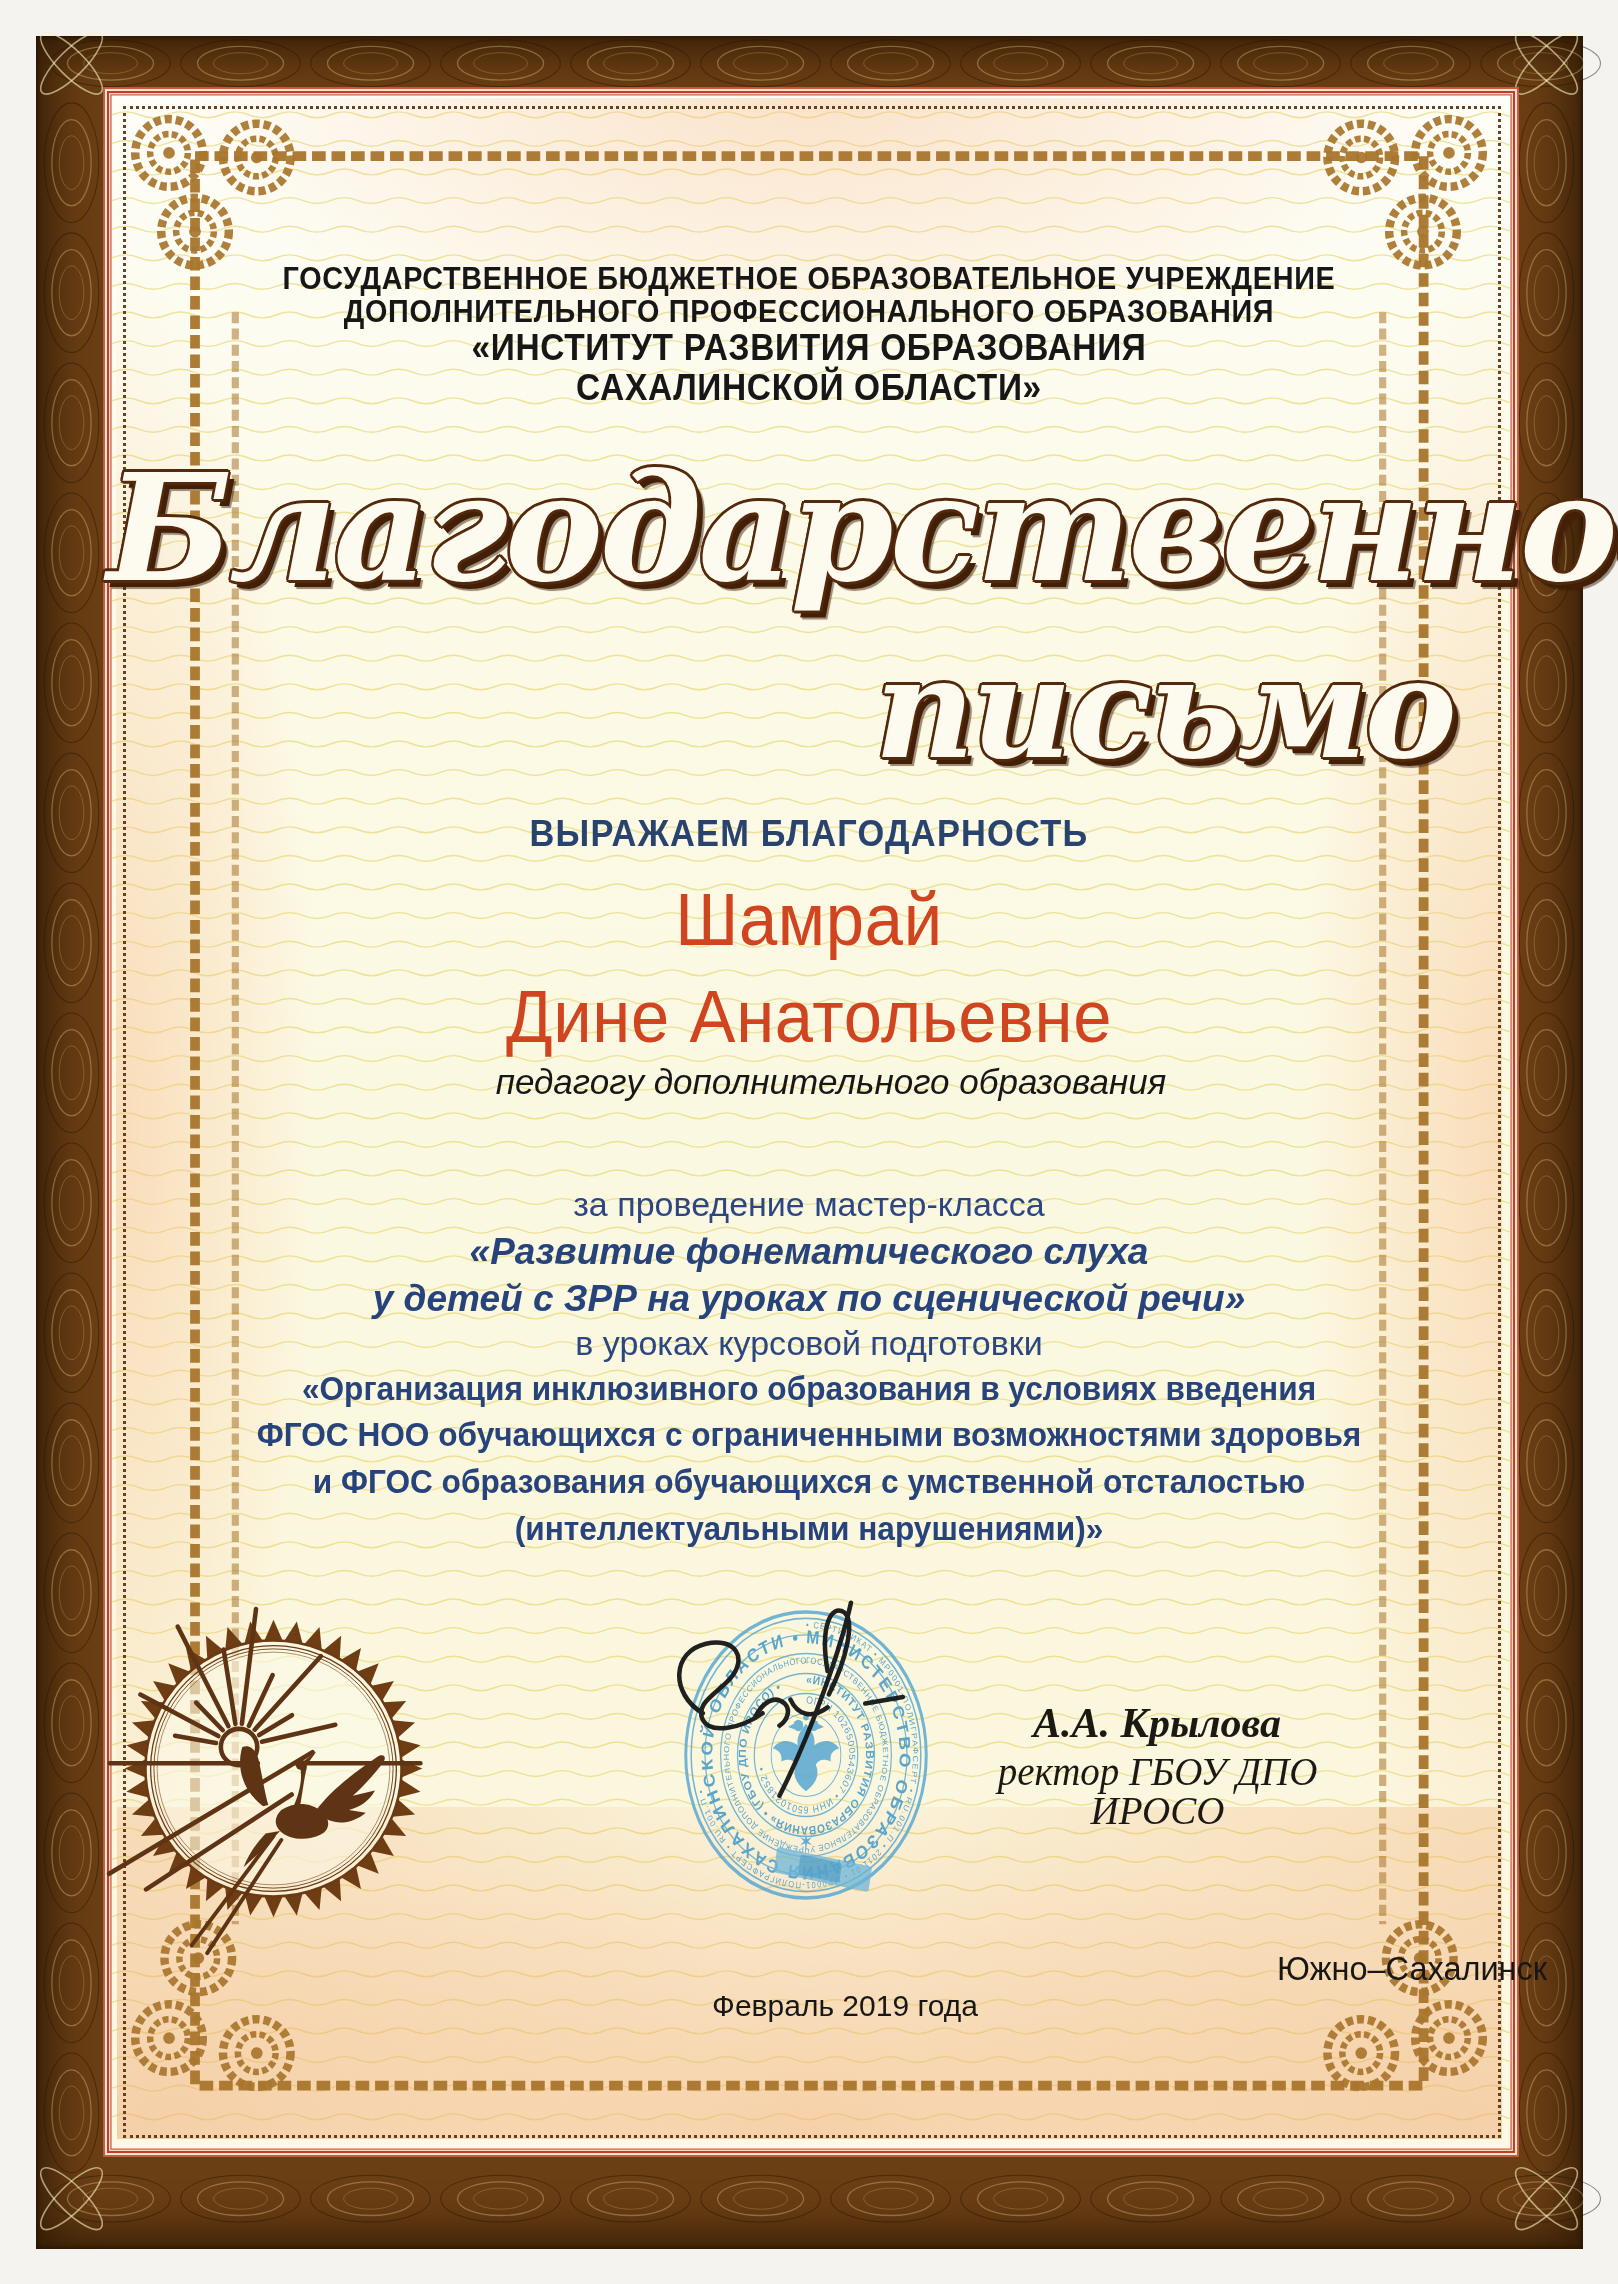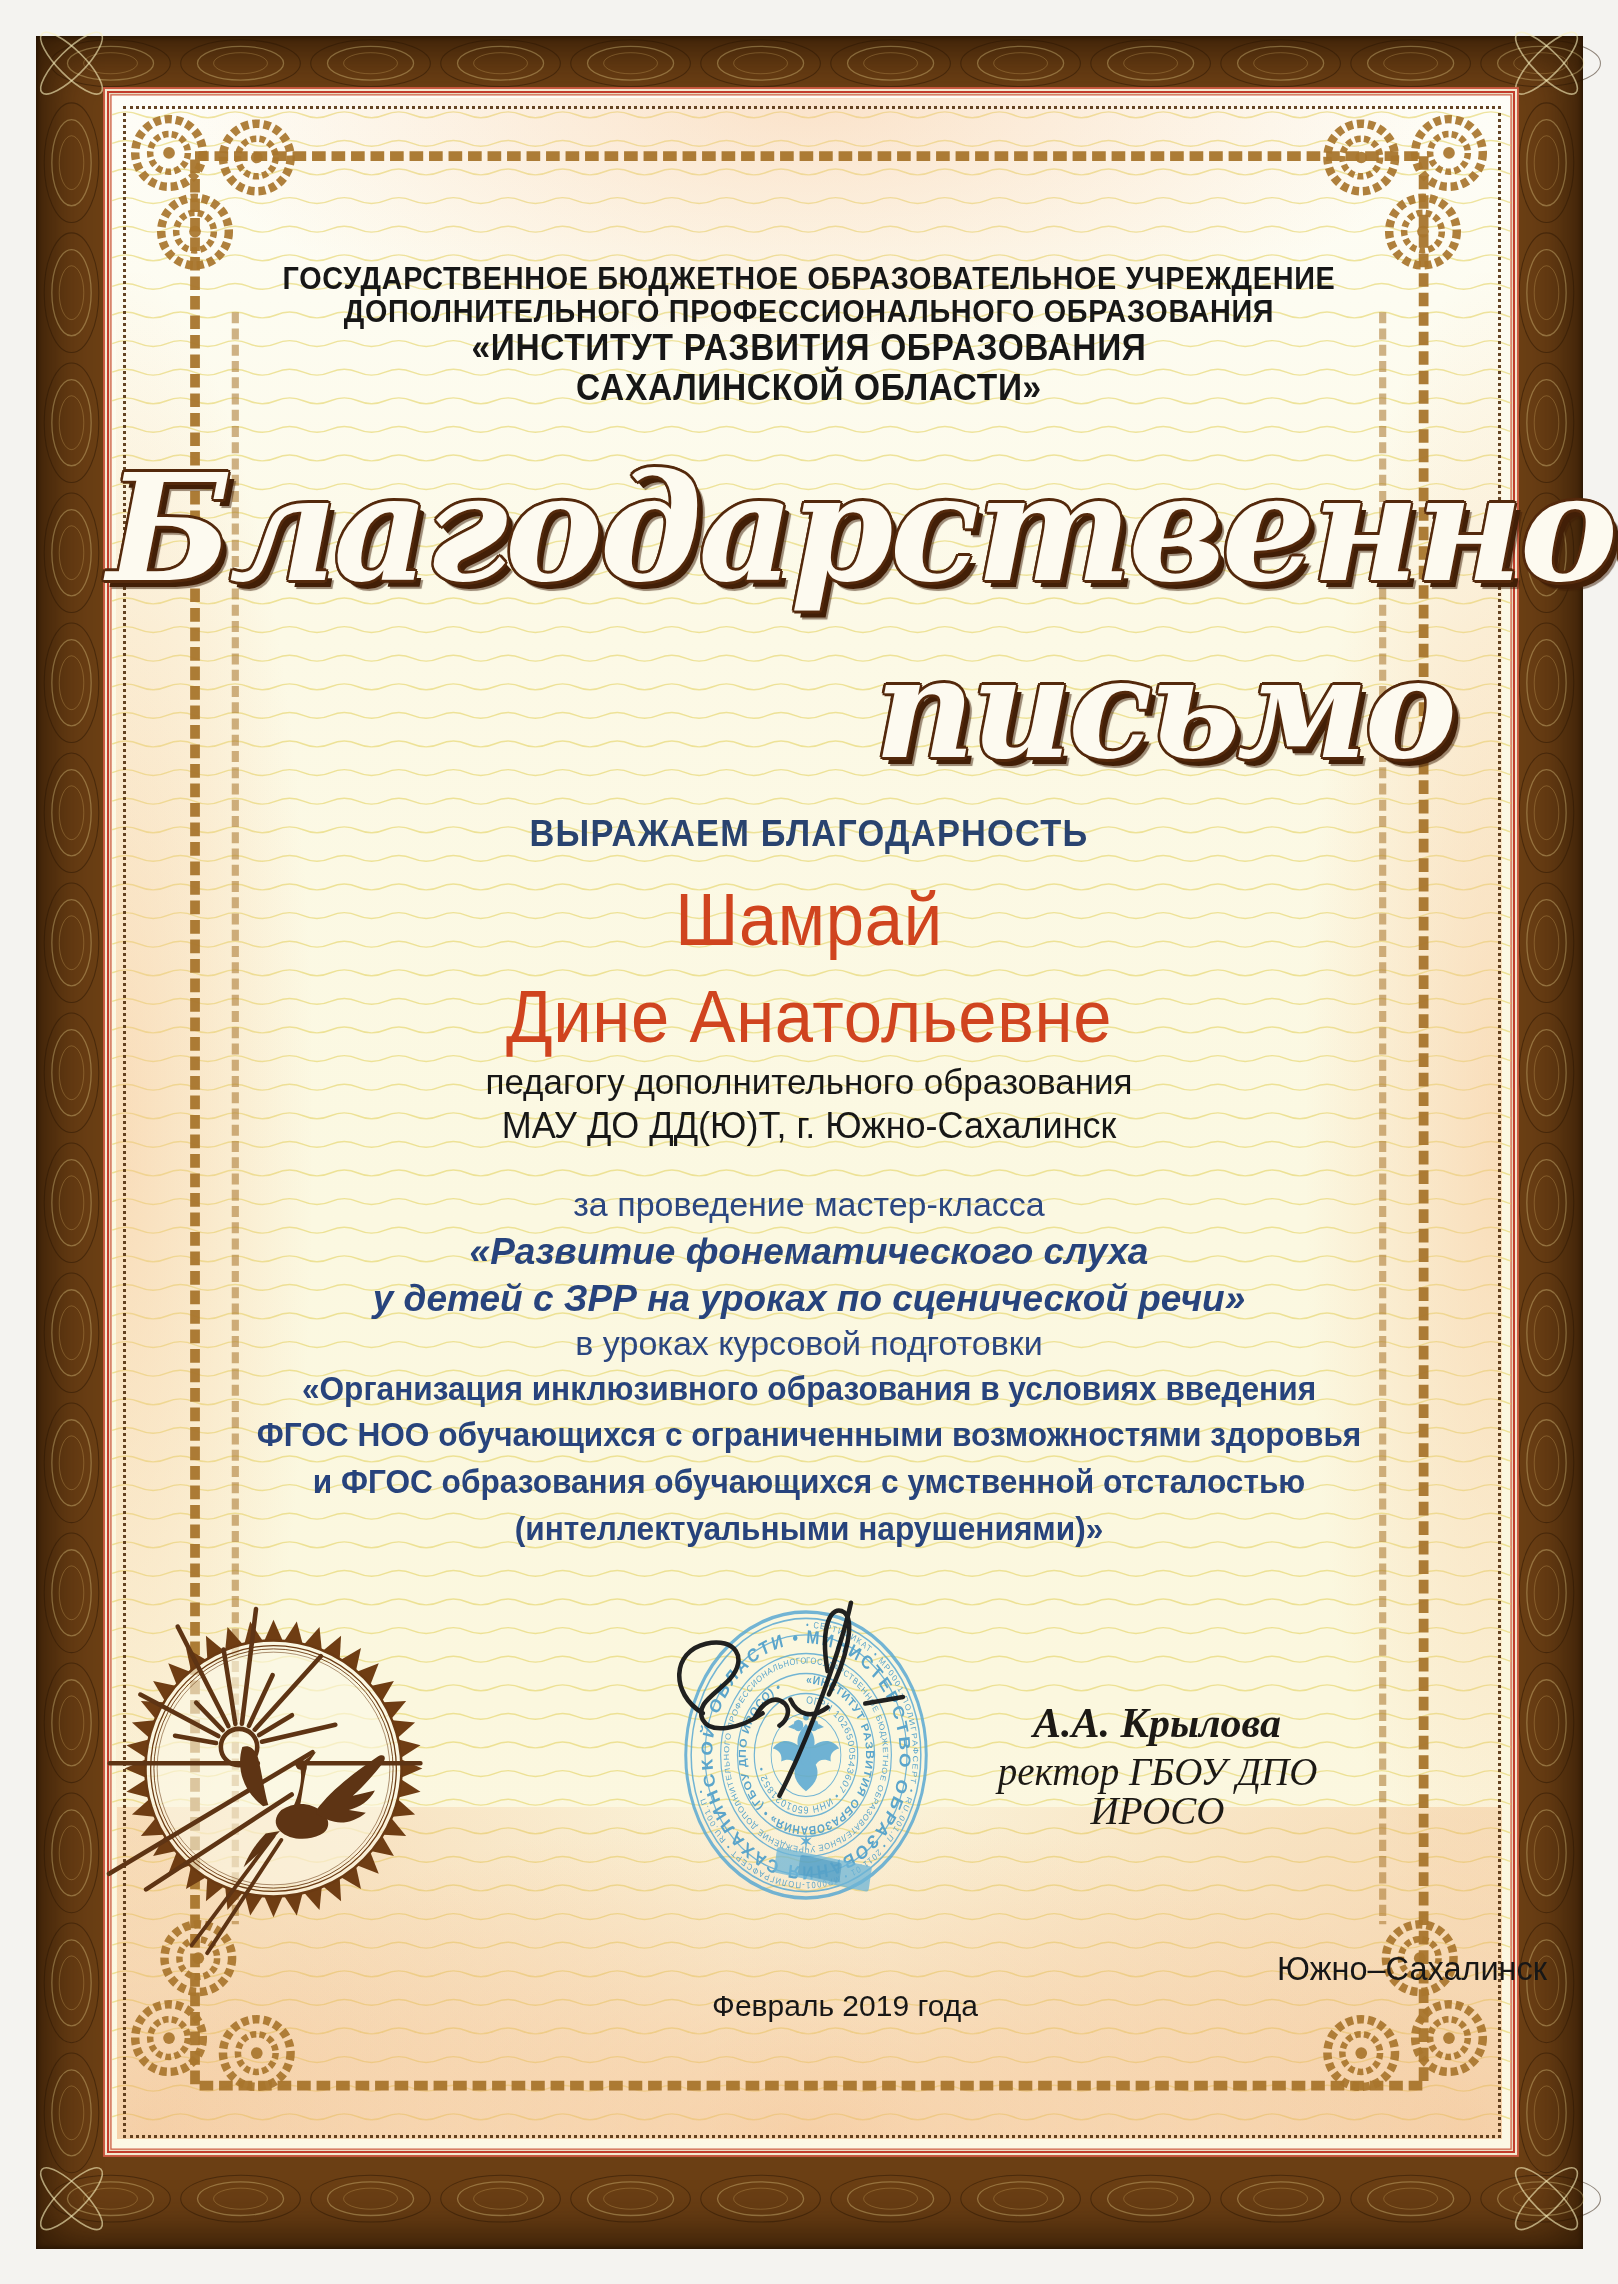--- a/index.html
+++ b/index.html
@@ -38,21 +38,21 @@
         color:#fdfaf0;z-index:45;
         text-shadow:-2px -2px 0 #54290c,2px -2px 0 #54290c,-2px 2px 0 #54290c,2px 2px 0 #54290c,
         -2.6px 0 0 #54290c,2.6px 0 0 #54290c,0 -2.6px 0 #54290c,0 2.6px 0 #54290c,
         5.9px 6.5px 0 #421f07,7.8px 8.5px 0.7px rgba(62,29,8,.5);}
   #title1{top:455px;font-size:147px;}
   #title2{top:640px;font-size:138px;left:462px;}
   #salut{top:815px;font-size:37px;font-weight:bold;color:#29436f;letter-spacing:1.3px;}
   .name{color:#d0441f;font-size:74px;letter-spacing:0.7px;}
   #surname{top:883px;}
   #patronymic{top:980px;}
-  .role{}
+  .role{font-style:italic;margin-left:22px;}
   #role1{top:1064px;font-size:35px;}
   #role2{top:1108px;font-size:36px;}
   .blue{color:#2b4680;text-align:center;}
   .bluebold{color:#27437c;font-weight:bold;}
   #reason{top:1187px;font-size:34px;}
   #mc1{top:1233px;font-size:37px;font-style:italic;}
   #mc2{top:1280px;font-size:37px;font-style:italic;}
   #courseintro{top:1326px;font-size:34px;}
   #c1{top:1371px;font-size:34px;}
   #c2{top:1417px;font-size:34px;}
@@ -376,21 +376,20 @@
   <div class="t org cx" id="org4">САХАЛИНСКОЙ ОБЛАСТИ»</div>
 
   <div class="t script" id="title1">Благодарственное</div>
   <div class="t script" id="title2">письмо</div>
 
   <div class="t cx" id="salut">ВЫРАЖАЕМ БЛАГОДАРНОСТЬ</div>
 
   <div class="t name cx" id="surname">Шамрай</div>
   <div class="t name cx" id="patronymic">Дине Анатольевне</div>
   <div class="t role" id="role1">педагогу дополнительного образования</div>
-  <div class="t role" id="role2">МАУ ДО ДД(Ю)Т, г. Южно-Сахалинск</div>
 
   <div class="t blue" id="reason">за проведение мастер-класса</div>
   <div class="t bluebold" id="mc1">«Развитие фонематического слуха</div>
   <div class="t bluebold" id="mc2">у детей с ЗРР на уроках по сценической речи»</div>
   <div class="t blue" id="courseintro">в уроках курсовой подготовки</div>
   <div class="t bluebold cx" id="c1">«Организация инклюзивного образования в условиях введения</div>
   <div class="t bluebold cx" id="c2">ФГОС НОО обучающихся с ограниченными возможностями здоровья</div>
   <div class="t bluebold cx" id="c3">и ФГОС образования обучающихся с умственной отсталостью</div>
   <div class="t bluebold cx" id="c4">(интеллектуальными нарушениями)»</div>
 

